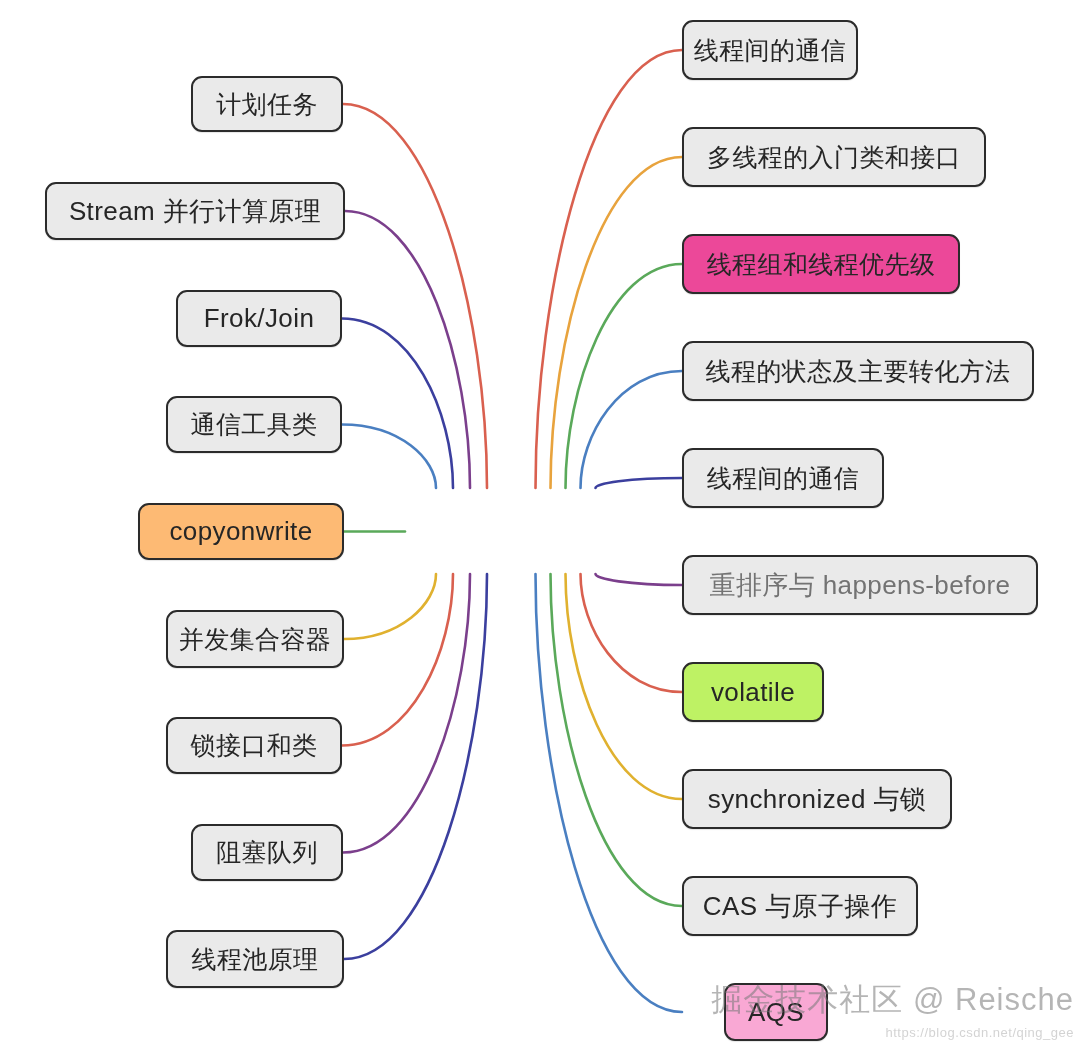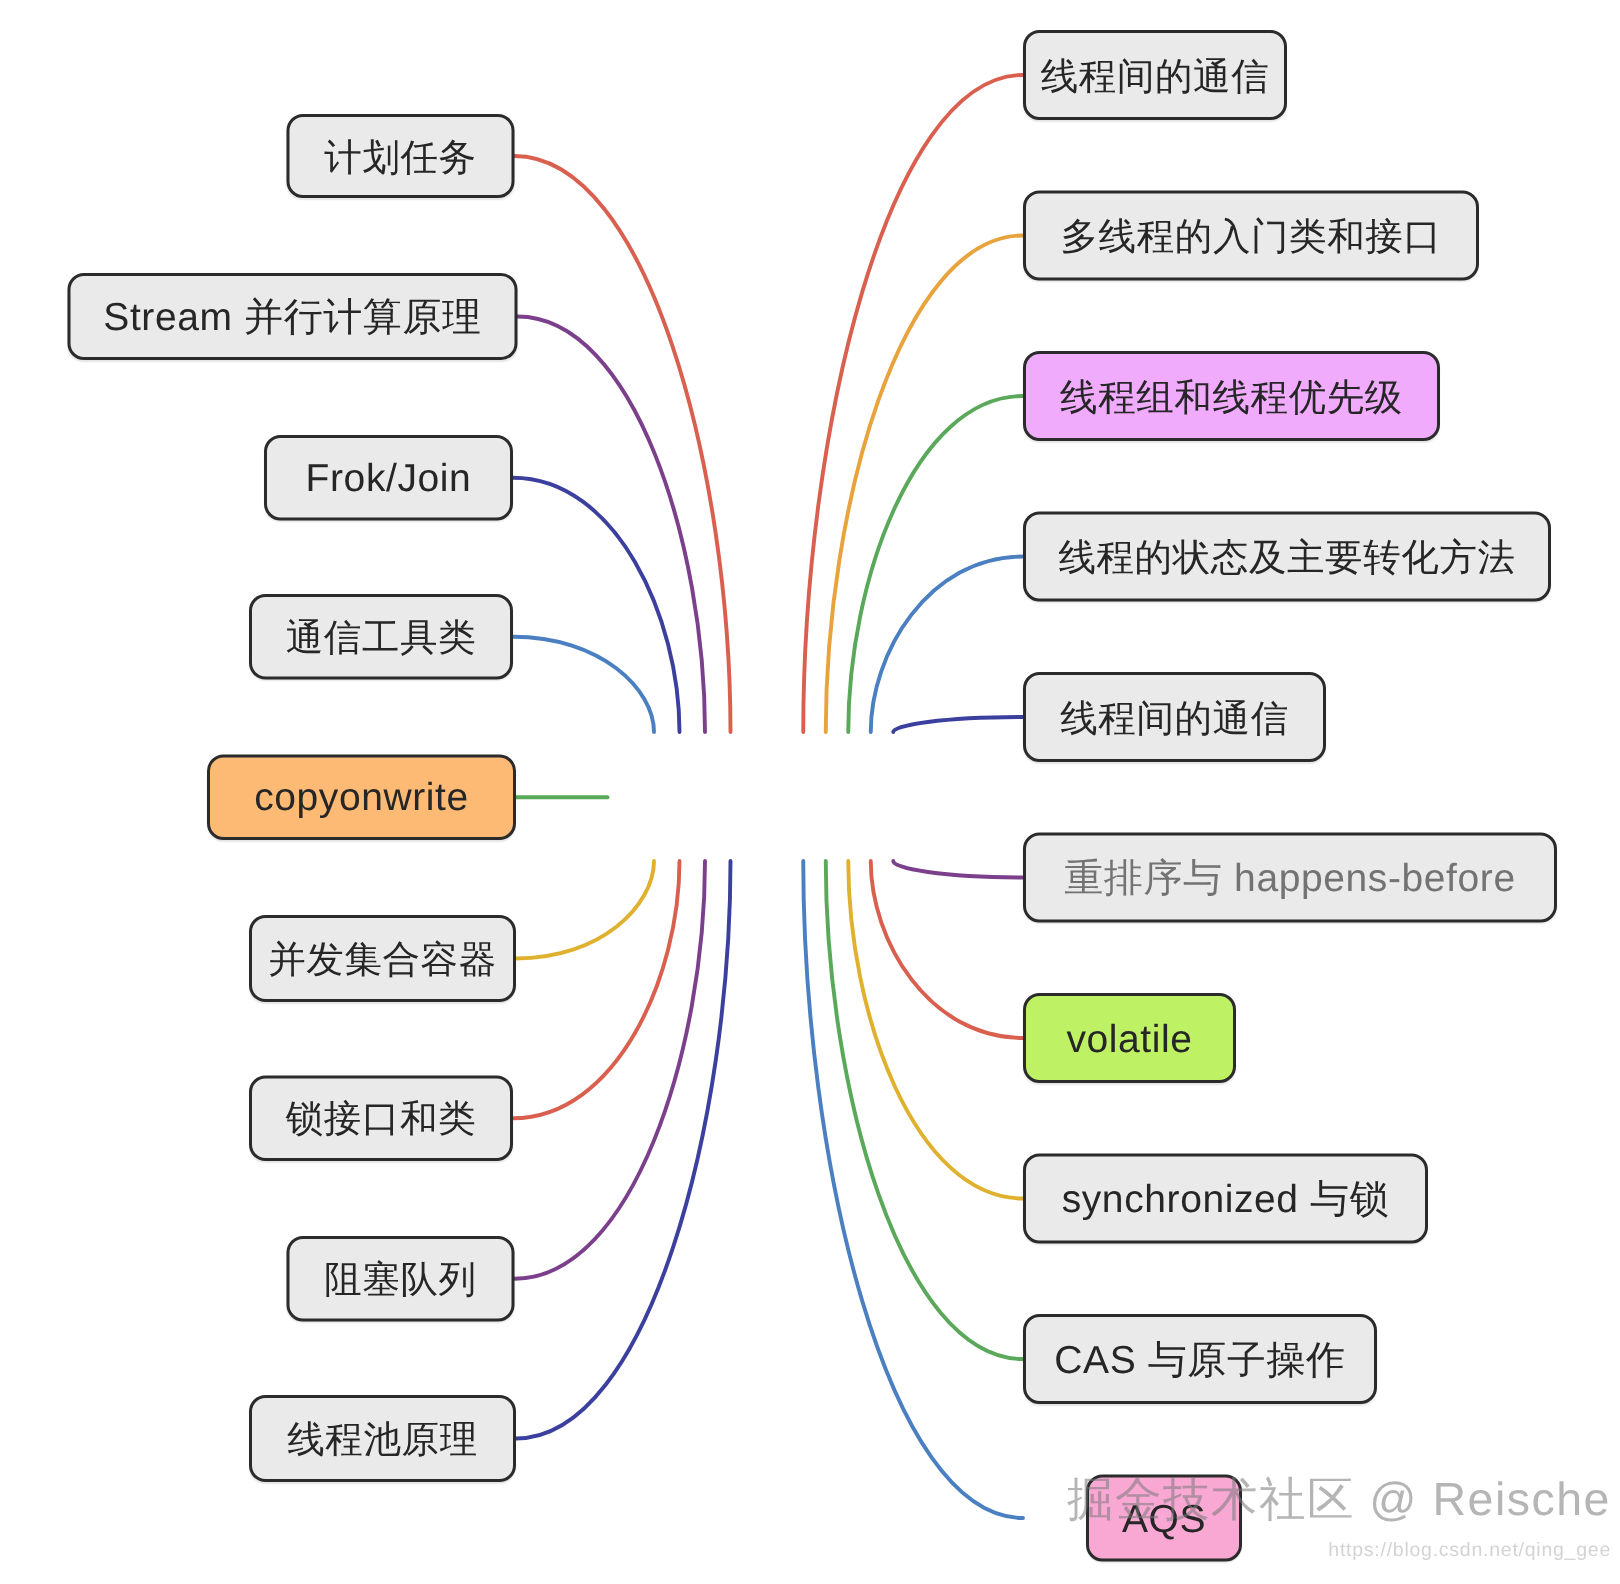--- a/index.html
+++ b/index.html
@@ -136,21 +136,21 @@
         <span>线程池原理</span>
       </div>
     </div>
   <div id="right-nodes">
       <div class="branch-node" style="left: 682px; top: 20px; width: 176px; height: 60px; background: rgb(234, 234, 234); border-color: rgb(43, 43, 43); color: rgb(38, 38, 38);">
         <span>线程间的通信</span>
       </div>
       <div class="branch-node" style="left: 682px; top: 127px; width: 304px; height: 60px; background: rgb(234, 234, 234); border-color: rgb(43, 43, 43); color: rgb(38, 38, 38);">
         <span>多线程的入门类和接口</span>
       </div>
-      <div class="branch-node" style="left: 682px; top: 234px; width: 278px; height: 60px; background: #f0abfc; border-color: rgb(43, 43, 43); color: rgb(38, 38, 38); align-items: center;">
+      <div class="branch-node" style="left: 682px; top: 234px; width: 278px; height: 60px; background: #ec4899; border-color: rgb(43, 43, 43); color: rgb(38, 38, 38); align-items: center;">
         <span>线程组和线程优先级</span>
       </div>
       <div class="branch-node" style="left: 682px; top: 341px; width: 352px; height: 60px; background: rgb(234, 234, 234); border-color: rgb(43, 43, 43); color: rgb(38, 38, 38);">
         <span>线程的状态及主要转化方法</span>
       </div>
       <div class="branch-node" style="left: 682px; top: 448px; width: 202px; height: 60px; background: rgb(234, 234, 234); border-color: rgb(43, 43, 43); color: rgb(38, 38, 38);">
         <span>线程间的通信</span>
       </div>
       <div class="branch-node latin" style="left: 682px; top: 555px; width: 356px; height: 60px; background: rgb(234, 234, 234); border-color: rgb(43, 43, 43); color: #737373;">
         <span>重排序与 happens-before</span>

